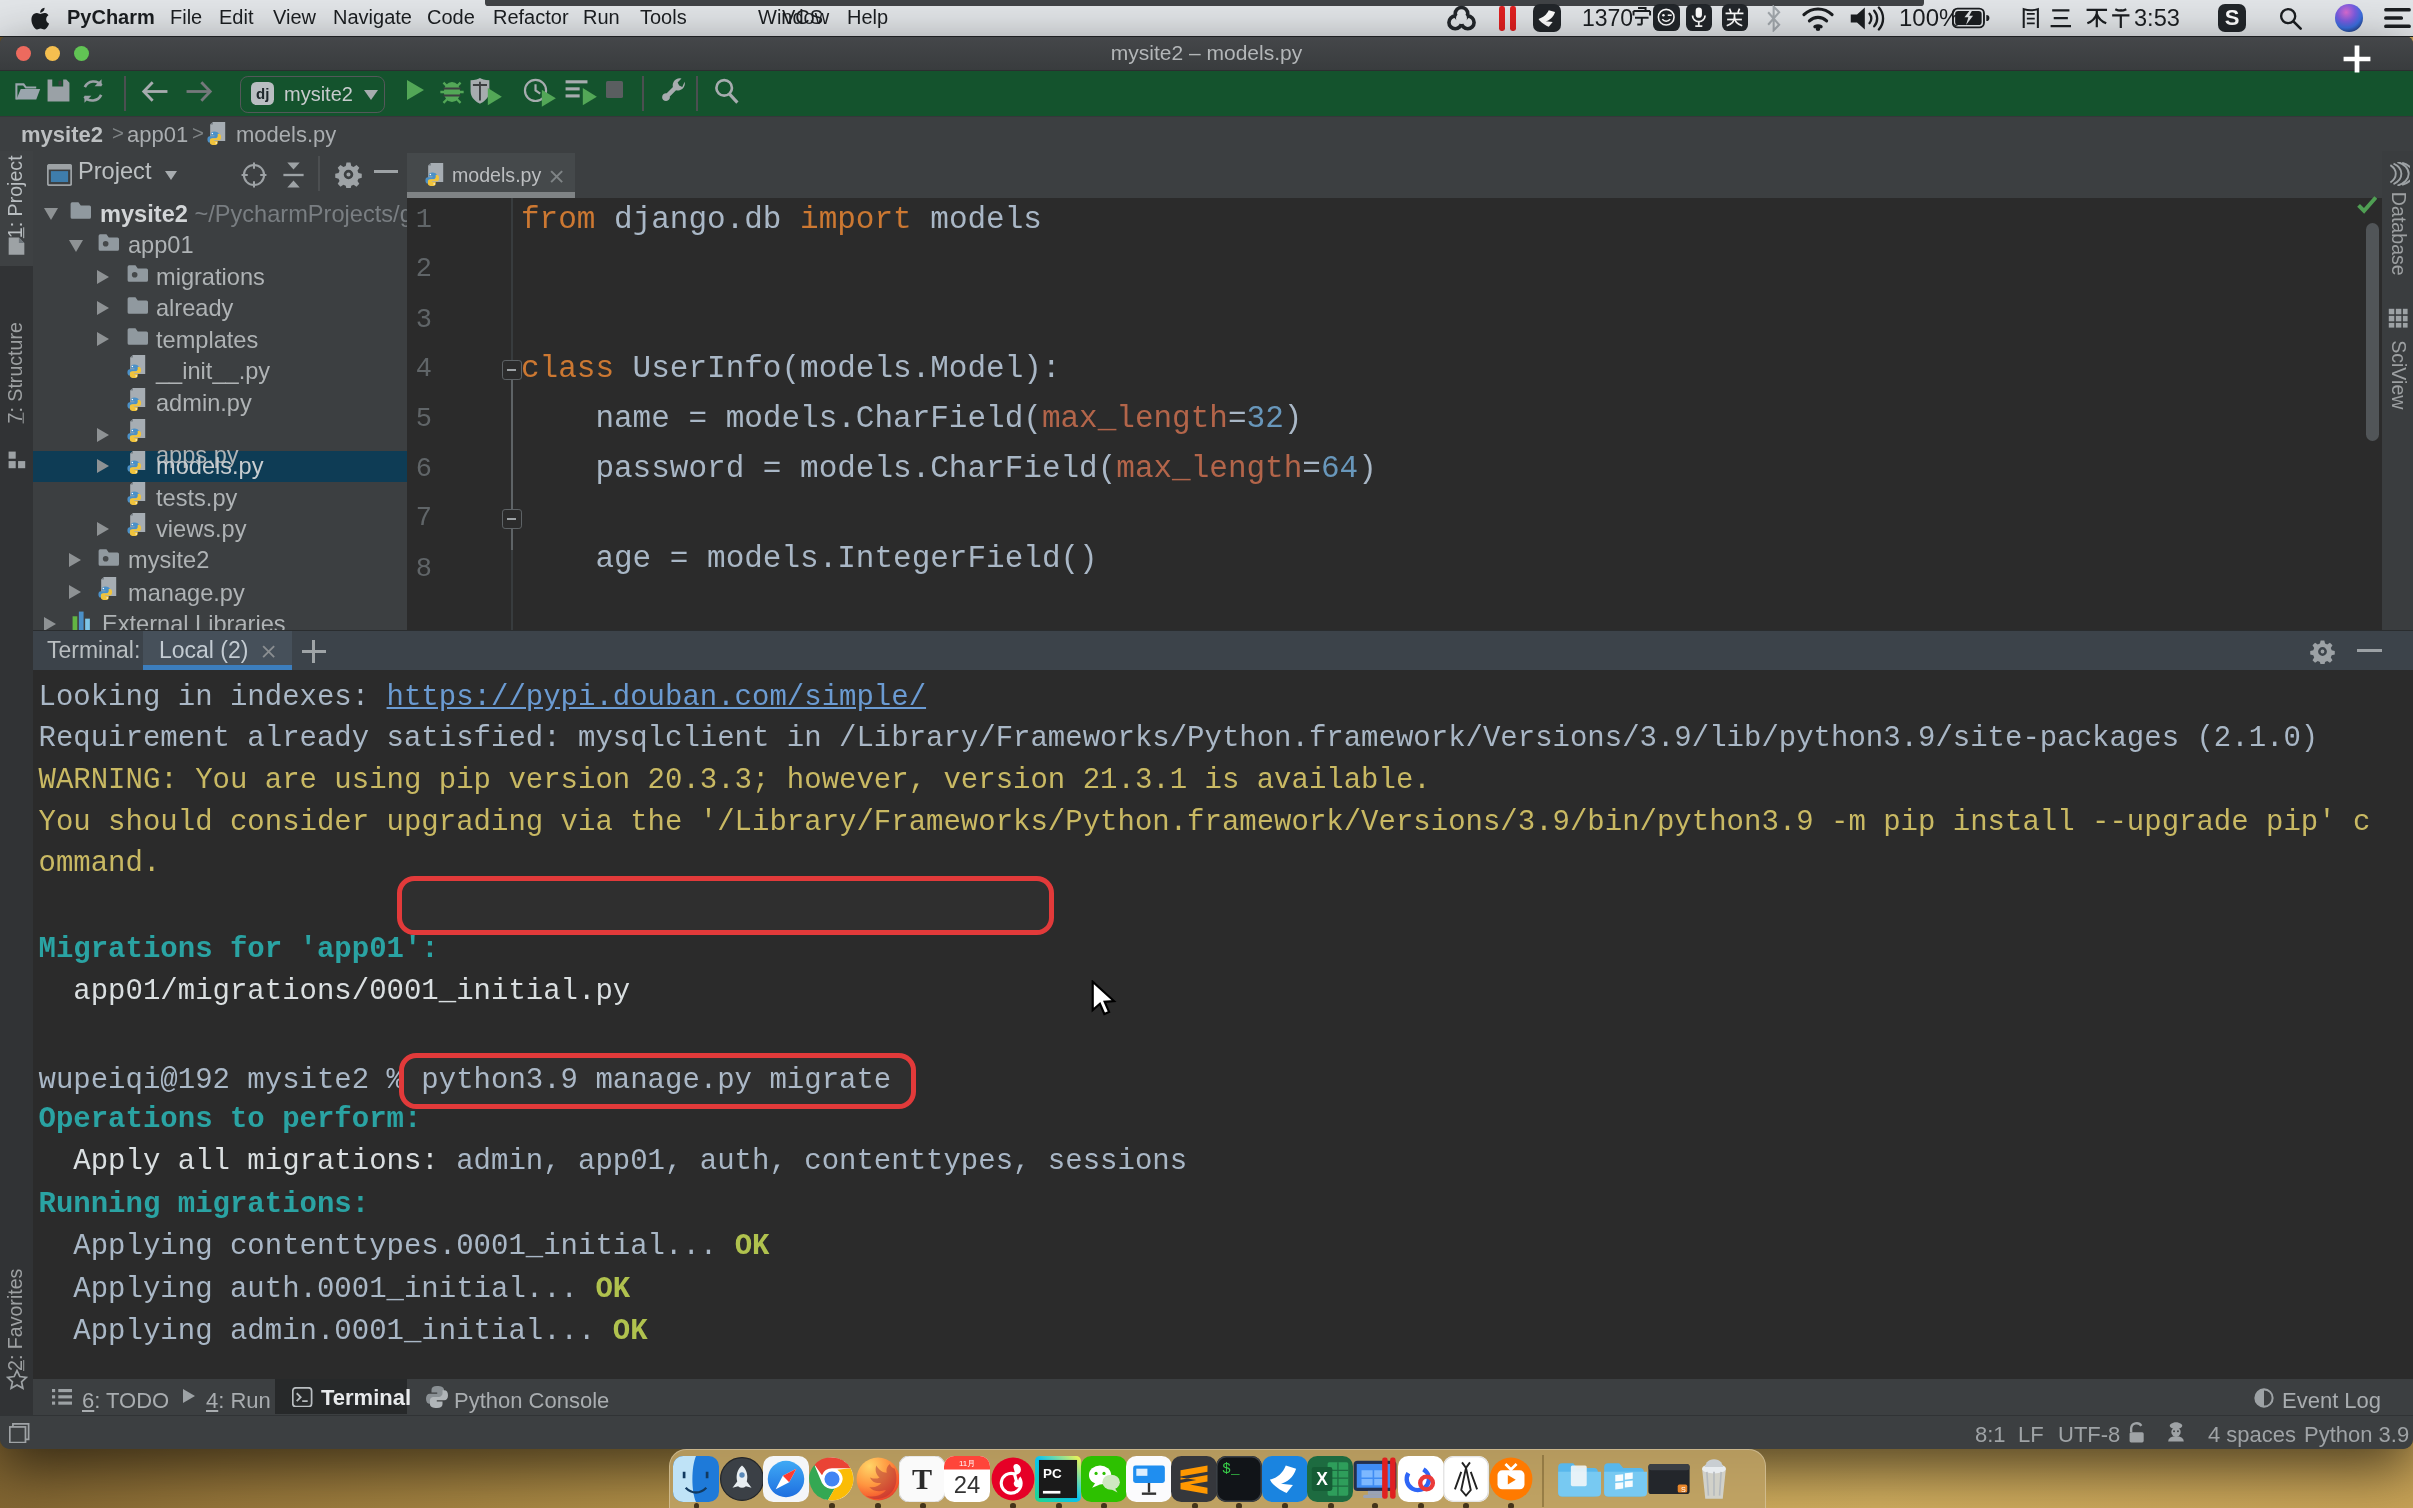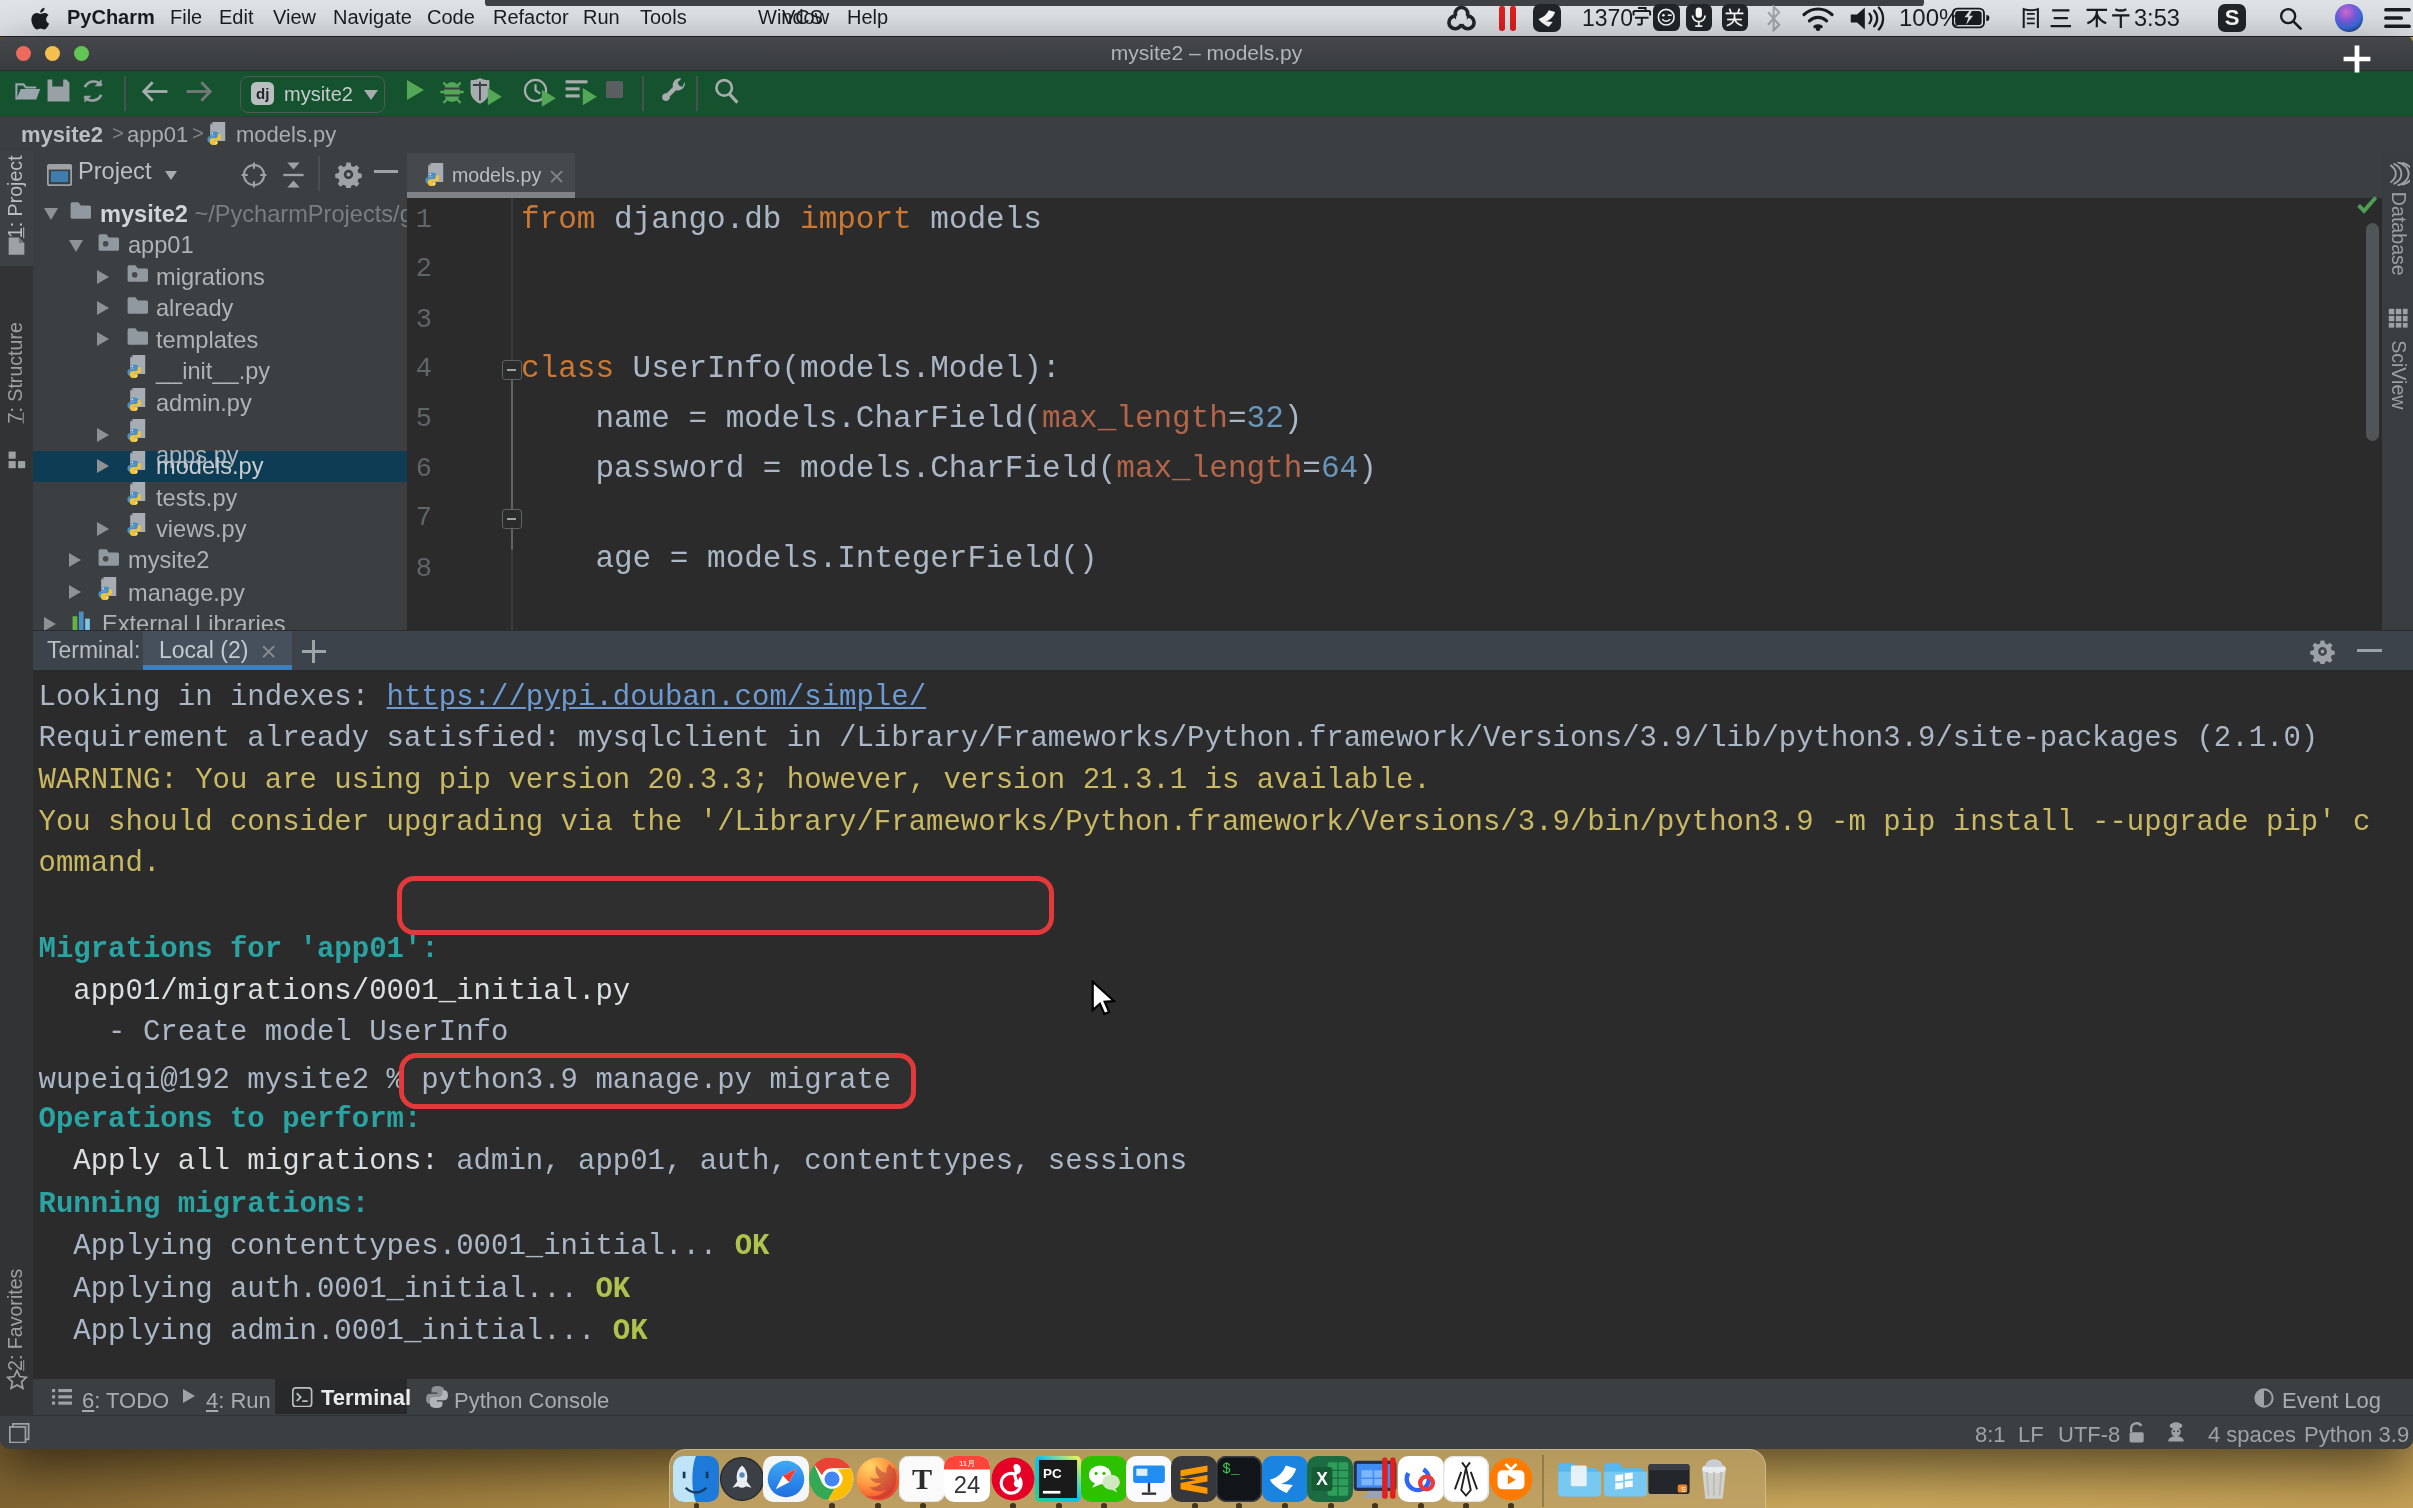--- a/index.html
+++ b/index.html
@@ -515,21 +515,20 @@
     <div class="ab" style="left:2324px;top:18px;width:25px;height:3.1px;background:#9ca1a5;"></div>
   </div>
   <div class="ab" id="term">
     <div class="tline" style="top:7.9px;">Looking in indexes: <span style="color:#6b9bd2;text-decoration:underline;">https://pypi.douban.com/simple/</span></div>
     <div class="tline" style="top:49px;">Requirement already satisfied: mysqlclient in /Library/Frameworks/Python.framework/Versions/3.9/lib/python3.9/site-packages (2.1.0)</div>
     <div class="tline yel" style="top:91px;">WARNING: You are using pip version 20.3.3; however, version 21.3.1 is available.</div>
     <div class="tline yel" style="top:133px;">You should consider upgrading via the '/Library/Frameworks/Python.framework/Versions/3.9/bin/python3.9 -m pip install --upgrade pip' c</div>
     <div class="tline yel" style="top:174px;">ommand.</div>
     <div class="tline teal" style="top:260px;">Migrations for 'app01':</div>
     <div class="tline bw" style="top:302px;">  app01/migrations/0001_initial.py</div>
-    <div class="tline" style="top:343px;">    - Create model UserInfo</div>
     <div class="tline" style="top:391px;">wupeiqi@192 mysite2 % python3.9 manage.py migrate</div>
     <div class="tline teal" style="top:430px;">Operations to perform:</div>
     <div class="tline" style="top:472px;"><span class="bw">  Apply all migrations: </span>admin, app01, auth, contenttypes, sessions</div>
     <div class="tline teal" style="top:515px;">Running migrations:</div>
     <div class="tline" style="top:557px;">  Applying contenttypes.0001_initial... <span class="okg">OK</span></div>
     <div class="tline" style="top:600px;">  Applying auth.0001_initial... <span class="okg">OK</span></div>
     <div class="tline" style="top:642px;">  Applying admin.0001_initial... <span class="okg">OK</span></div>
     <div class="redbox" style="left:364px;top:206px;width:657px;height:59px;"></div>
     <div class="redbox" style="left:366px;top:383px;width:517px;height:56px;"></div>
   </div>

